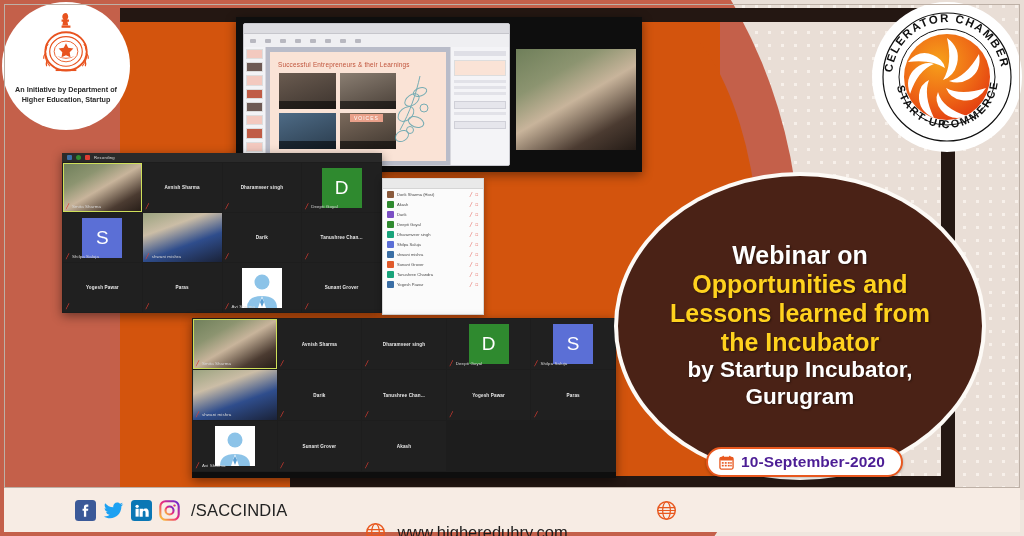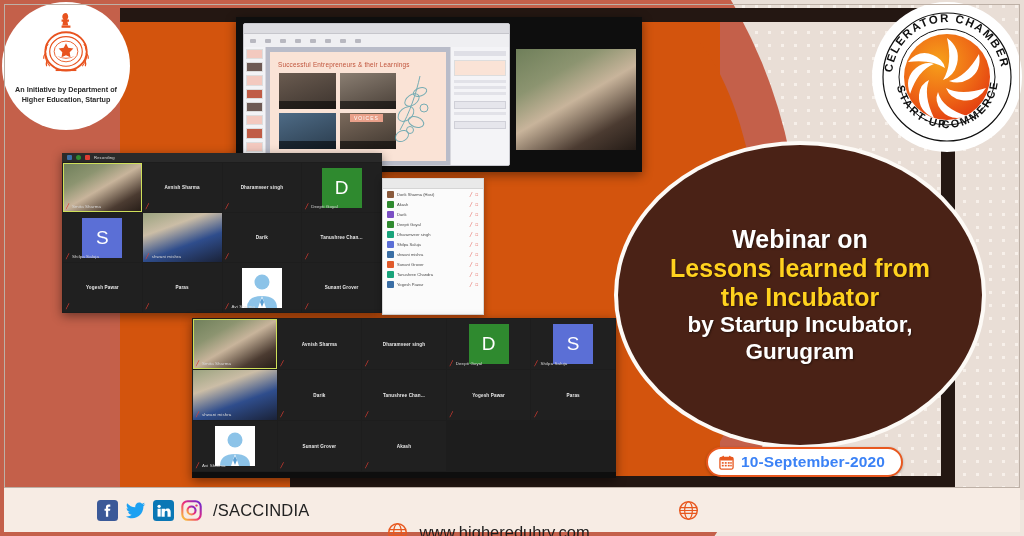--- a/index.html
+++ b/index.html
@@ -145,47 +145,47 @@
           background:#fbfbfb;border:1px solid #d8d8d8;overflow:hidden;
           box-shadow:0 2px 7px rgba(0,0,0,.35);}
   .ppanel .phead{height:9px;background:#e9e9e9;border-bottom:1px solid #d5d5d5;}
   .prow{display:flex;align-items:center;gap:3px;padding:1.5px 4px;}
   .pav{width:7px;height:7px;border-radius:1px;flex:0 0 auto;}
   .pname{font-size:4.1px;color:#4a4a4a;flex:1;white-space:nowrap;overflow:hidden;}
   .picons{font-size:4.2px;color:#e03c31;letter-spacing:1px;}
 
   
   .title-circle{
-    position:absolute;left:618px;top:145px;width:364px;height:300px;
+    position:absolute;left:618px;top:176px;width:364px;height:300px;
     border-radius:50%;background:#4a2216;
     box-shadow:0 0 0 4px #fdfaf6;
     display:flex;flex-direction:column;align-items:center;justify-content:center;
     text-align:center;padding:0 18px;box-sizing:border-box;
   }
   .t-line{color:#fff;font-size:25px;font-weight:bold;line-height:1.16;
           text-shadow:1px 1px 2px rgba(0,0,0,.45);}
   .t-line.accent{color:#ffd21e;}
   .t-small{color:#ffffff;font-size:22.5px;font-weight:bold;line-height:1.18;
            text-shadow:1px 1px 2px rgba(0,0,0,.45);}
   .date-badge{
     position:absolute;left:706px;top:447px;
     background:#fff;border:2.5px solid #e8581f;border-radius:20px;
     padding:4px 16px 4px 11px;display:flex;align-items:center;gap:7px;
     box-shadow:0 1px 3px rgba(0,0,0,.25);
   }
   .date-badge .cal{width:15px;height:15px;flex:0 0 auto;}
-  .date-text{font-size:15.5px;font-weight:bold;color:#3b82f6;letter-spacing:.1px;}
+  .date-text{font-size:15.5px;font-weight:bold;color:#4c1d95;letter-spacing:.1px;}
 
   
   .footer{
     position:absolute;left:4px;right:4px;bottom:4px;height:44px;
     background:#f7ece4;border-top:1px solid #bdb0a6;
     display:flex;align-items:center;
   }
-  .f-social{margin-left:93px;display:flex;align-items:center;gap:7px;}
+  .f-social{margin-left:71px;display:flex;align-items:center;gap:7px;}
   .si{width:21px;height:21px;flex:0 0 auto;}
   .f-handle{font-size:16.5px;color:#222;margin-left:4px;letter-spacing:.2px;}
   .f-site{display:flex;align-items:center;gap:11px;}
   .f-site.one{margin-left:78px;margin-top:44px;}
   .f-site.two{margin-left:88px;}
   .globe{width:21px;height:21px;flex:0 0 auto;}
   .f-url{font-size:16.5px;color:#1c1c1c;}
 </style>
 </head>
 <body>
@@ -533,20 +533,21 @@
         <textPath href="#arcBot" startOffset="28%" text-anchor="middle">START-UP</textPath>
       </text>
       <text font-size="11" font-weight="bold" fill="#111" letter-spacing="2" font-family="Liberation Sans, sans-serif">
         <textPath href="#arcBot" startOffset="72%" text-anchor="middle">COMMERCE</textPath>
       </text>
     </svg>
   </div>
 
   <div class="title-circle">
     <div class="t-line">Webinar on</div>
+    <div class="t-line accent">Opportunities and</div>
     <div class="t-line accent">Lessons learned from</div>
     <div class="t-line accent">the Incubator</div>
     <div class="t-small">by Startup Incubator,</div>
     <div class="t-small">Gurugram</div>
   </div>
 
   <div class="date-badge">
     <svg class="cal" viewBox="0 0 16 16">
       <rect x="1" y="2.5" width="14" height="12.5" rx="1.6" fill="none" stroke="#e8581f" stroke-width="1.4"></rect>
       <rect x="1" y="2.5" width="14" height="3.4" rx="1.6" fill="#e8581f"></rect>

